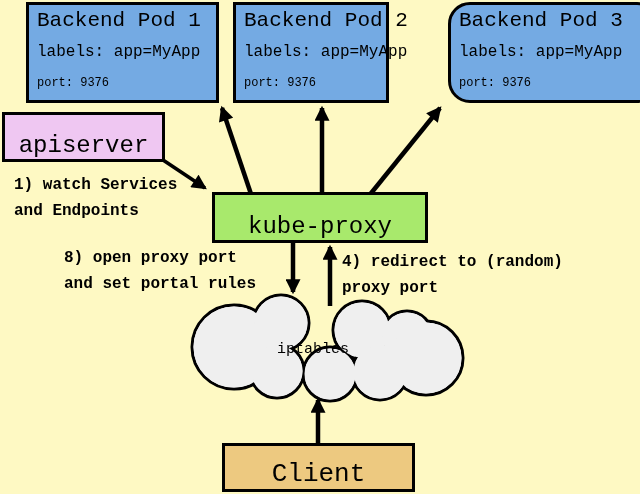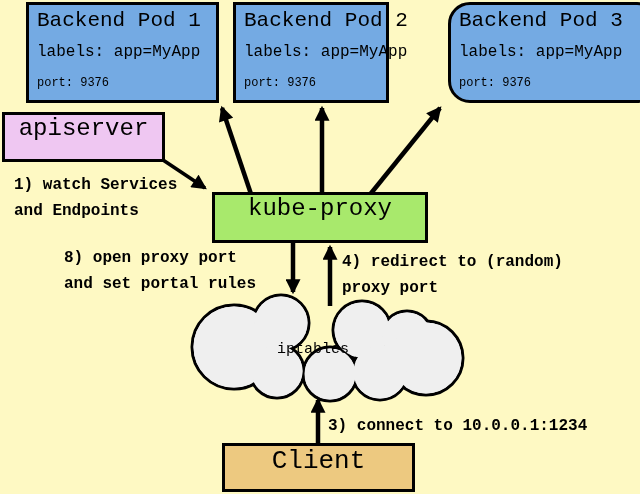--- a/index.html
+++ b/index.html
@@ -20,21 +20,21 @@
   .pod{
     background:#74AAE3;
     width:193px;height:101px;
   }
   .pod .pod-title{position:absolute;left:8px;top:4px;font-size:21px;white-space:nowrap;}
   .pod .pod-line1{position:absolute;left:8px;top:38px;font-size:16px;white-space:nowrap;}
   .pod .pod-line2{position:absolute;left:8px;top:63px;font-size:12px;white-space:nowrap;margin-top:8px;}
   .pod1{left:26px;top:2px;}
   .pod2{left:233px;top:2px;width:156px;}
   .pod3{left:448px;top:2px;width:211px;border-radius:22px;}
-  .center-label{display:flex;align-items:flex-start;justify-content:center;}
+  .center-label{display:flex;align-items:flex-end;justify-content:center;}
   .apiserver{left:2px;top:112px;width:163px;height:50px;background:#EFC7F2;font-size:24px;}
   .kubeproxy{left:212px;top:192px;width:216px;height:51px;background:#A8E96C;font-size:24px;}
   .client{left:222px;top:443px;width:193px;height:49px;background:#EDC980;font-size:26px;}
   .iptables-label{
     position:absolute;left:313px;top:349px;
     transform:translate(-50%,-50%);
     font-size:15px;white-space:nowrap;
   }
   .note{
     position:absolute;
@@ -116,17 +116,16 @@
   <div class="box center-label client">
     <span>Client</span>
   </div>
 
   <div class="iptables-label">iptables</div>
 
   <div class="note note1">1) watch Services
 and Endpoints</div>
   <div class="note note2">8) open proxy port
 and set portal rules</div>
-  <div class="note note3">3) connect to 10.0.0.1:1234</div>
   <div class="note note4">4) redirect to (random)
 proxy port</div>
 
 </div>
 
 </body></html>

